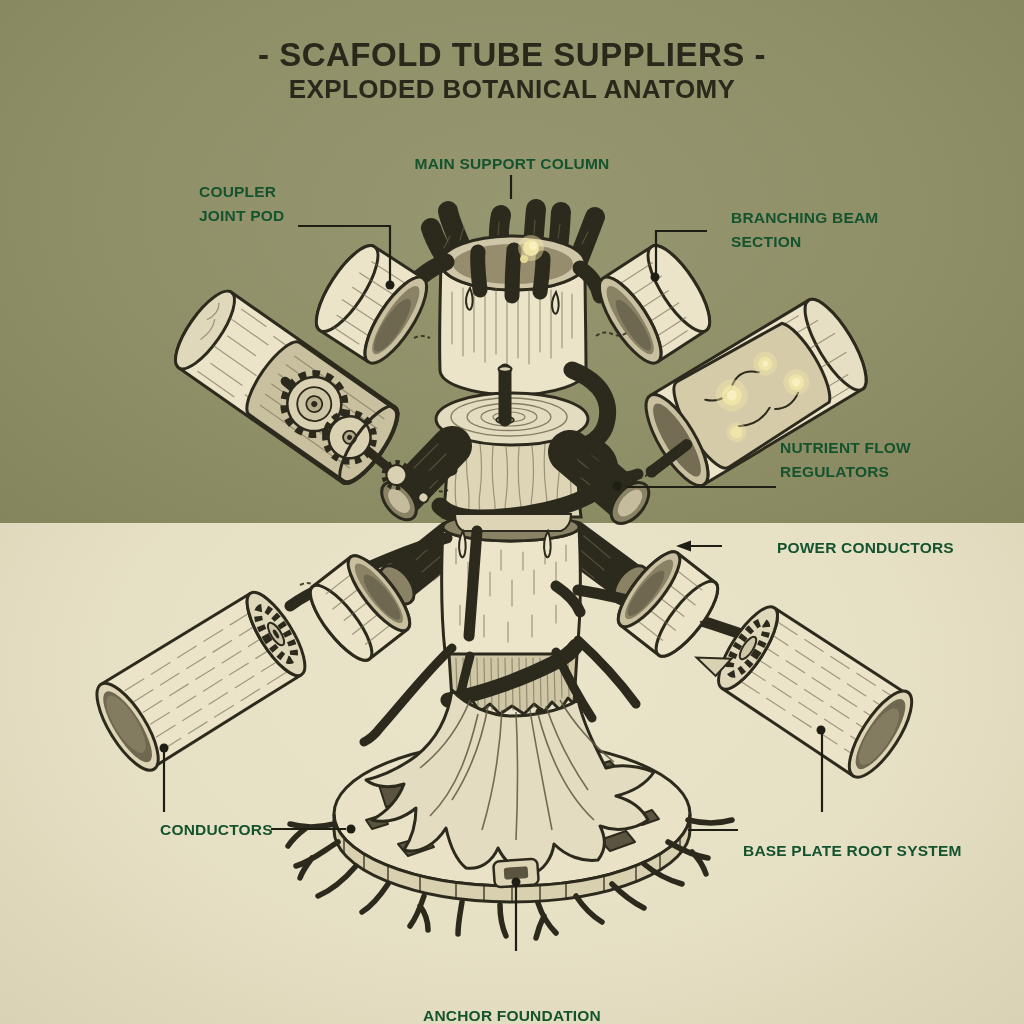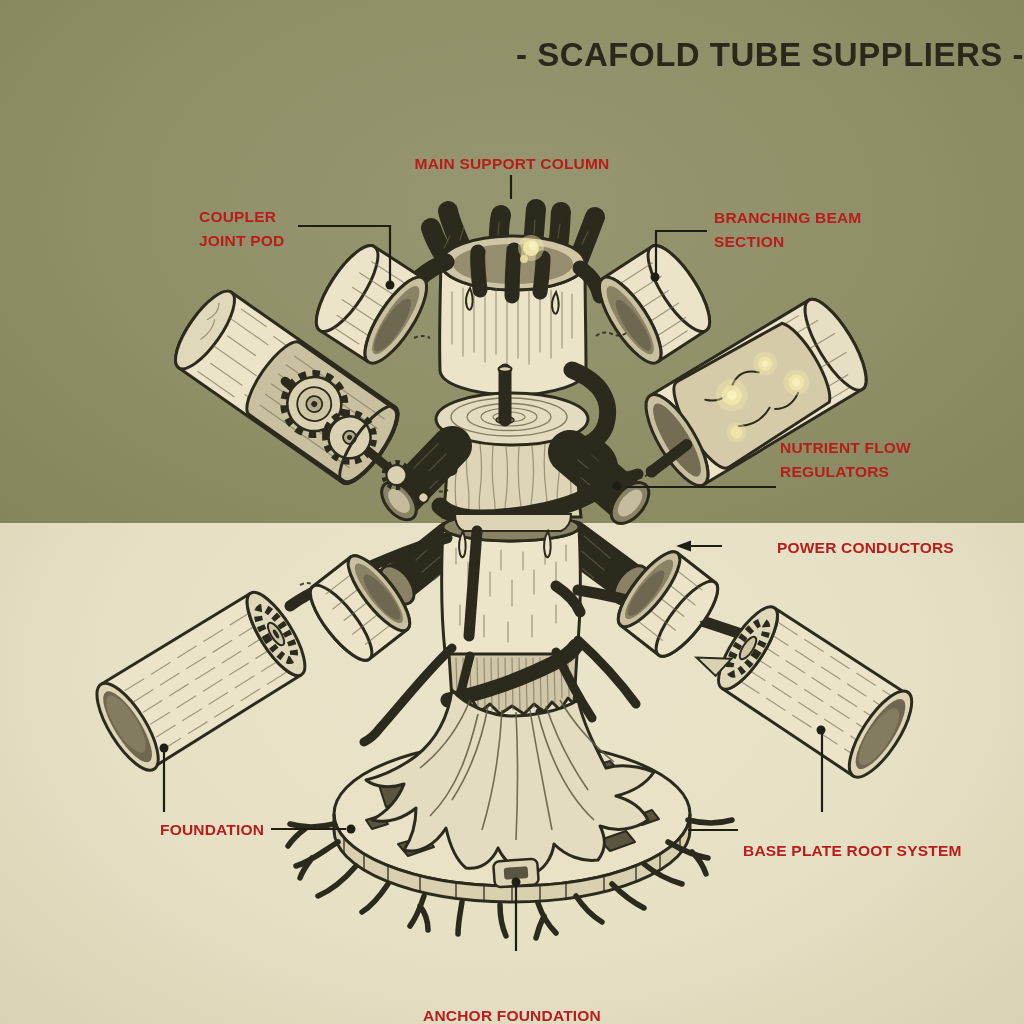--- a/index.html
+++ b/index.html
@@ -3,24 +3,24 @@
 <meta charset="utf-8">
 <style>
   html,body{margin:0;padding:0;}
   body{width:1024px;height:1024px;position:relative;overflow:hidden;
        font-family:"Liberation Sans",sans-serif;background:#e6e0c5;}
   .bg-top{position:absolute;left:0;top:0;width:1024px;height:523px;
           background:radial-gradient(ellipse at 50% 40%, #969770 0%, #8f9068 55%, #84855d 100%);}
   .bg-bottom{position:absolute;left:0;top:523px;width:1024px;height:501px;
           background:radial-gradient(ellipse at 50% 30%, #eae4ca 0%, #e6e0c5 55%, #d9d2b4 100%);}
   svg{position:absolute;left:0;top:0;}
-  .hdr{position:absolute;left:0;top:36px;width:1024px;text-align:right;color:#2a281b;}
+  .hdr{position:absolute;left:0;top:36px;width:1024px;text-align:center;color:#2a281b;}
   .hdr .t1{font-size:33px;font-weight:700;letter-spacing:.5px;line-height:1.15;}
   .hdr .t2{font-size:26px;font-weight:700;letter-spacing:.4px;line-height:1.2;}
-  .lbl{position:absolute;font-size:15.5px;font-weight:700;color:#b91c1c;
+  .lbl{position:absolute;font-size:15.5px;font-weight:700;color:#14532d;
        letter-spacing:.2px;line-height:24px;white-space:nowrap;}
   .lbl.wrap{white-space:normal;}
   .ctr{transform:translateX(-50%);}
   
   .ink{stroke:#2c2a1d;fill:none;stroke-linecap:round;}
   .grain{stroke:#6b654c;stroke-width:1.2;fill:none;opacity:.6;stroke-linecap:round;}
   .lead{stroke:#1f1e15;stroke-width:2.2;fill:none;}
 </style>
 </head>
 <body>
@@ -303,22 +303,23 @@
     <path class="lead" d="M822,732 L822,812"></path>
       <circle cx="821" cy="730" r="4.5" fill="#1f1e15"></circle>
     <path class="lead" d="M738,830 L688,830"></path>
     <path class="lead" d="M516,885 L516,951"></path>
       <circle cx="516" cy="882" r="4.5" fill="#1f1e15"></circle>
   </g>
 </svg>
 
 <div class="hdr">
   <div class="t1">- SCAFOLD TUBE SUPPLIERS -</div>
+  <div class="t2">EXPLODED BOTANICAL ANATOMY</div>
 </div>
 
 <div class="lbl ctr" style="left:512px;top:152px;">MAIN SUPPORT COLUMN</div>
-<div class="lbl wrap" style="left:199px;top:205px;width:112px;">COUPLER JOINT POD</div>
-<div class="lbl wrap" style="left:714px;top:206px;width:160px;">BRANCHING BEAM SECTION</div>
+<div class="lbl wrap" style="left:199px;top:180px;width:112px;">COUPLER JOINT POD</div>
+<div class="lbl wrap" style="left:731px;top:206px;width:160px;">BRANCHING BEAM SECTION</div>
 <div class="lbl wrap" style="left:780px;top:436px;width:145px;">NUTRIENT FLOW REGULATORS</div>
 <div class="lbl" style="left:730px;top:536px;margin-left:47px;">POWER CONDUCTORS</div>
-<div class="lbl" style="left:160px;top:818px;">FOUNDATION</div>
+<div class="lbl" style="left:160px;top:818px;">CONDUCTORS</div>
 <div class="lbl" style="left:743px;top:839px;">BASE PLATE ROOT SYSTEM</div>
 <div class="lbl ctr" style="left:512px;top:967px;margin-top:37px;">ANCHOR FOUNDATION</div>
 
 </body></html>

